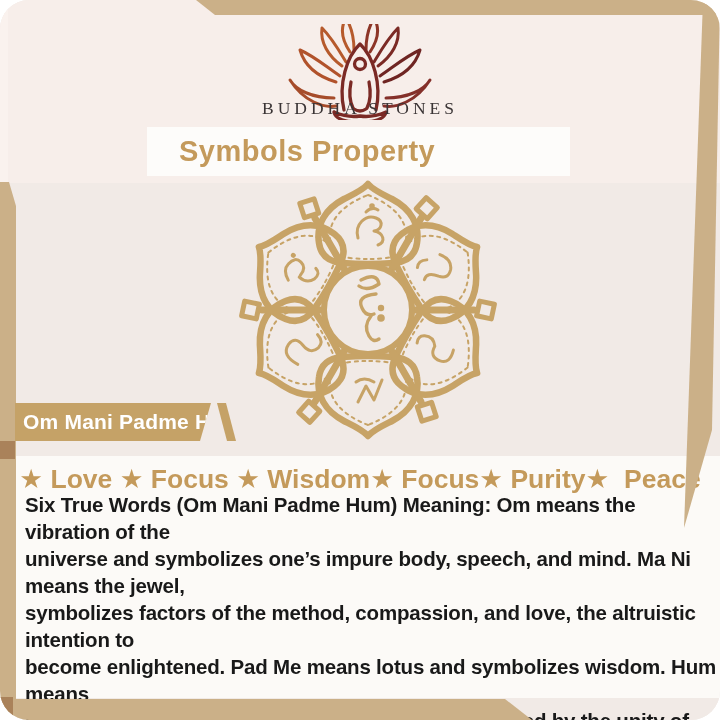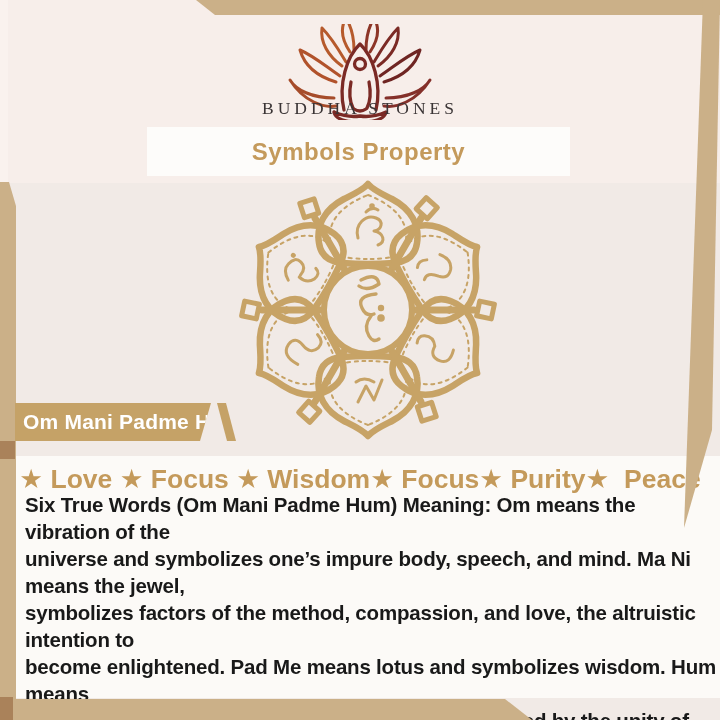--- a/index.html
+++ b/index.html
@@ -1,19 +1,20 @@
 <!DOCTYPE html>
 <html style="--c-gold: #c49a5b; --c-band-tan: #cbb088; --c-badge-tan: #c5a267; --c-dark-tan: #aa825a; --c-mandala-gold: #c7a366; --c-logo-orange: #b65a2c; --c-logo-maroon: #7b2a25; --c-text-dark: #191919; --c-bg-header: #f7eeea; --c-bg-section: #f1eae6; --c-bg-text: #fcfaf7; --c-band-white: #fdfcfa; --c-badge-text: #ffffff; --c-brand-text: #3a3435;"><head>
 <meta charset="utf-8">
 <style>
   html,body{margin:0;padding:0;}
   .canvas{
     position:relative;width:720px;height:720px;overflow:hidden;
     background:var(--c-bg-section,#f1eae6);
     font-family:"Liberation Sans","DejaVu Sans",sans-serif;
+    border-radius:29px;
   }
   .abs{position:absolute;}
 
   
   .sec-header{left:0;top:0;width:720px;height:183px;background:var(--c-bg-header);z-index:0;}
   .edge-light{left:0;top:0;width:8px;height:183px;background:#faf2ee;z-index:1;}
   .sec-mandala{left:0;top:183px;width:720px;height:273px;background:var(--c-bg-section);z-index:0;}
   .sec-text{left:0;top:456px;width:720px;height:242px;background:var(--c-bg-text);z-index:0;}
   .sec-bottom{left:0;top:698px;width:720px;height:22px;background:var(--c-bg-section);z-index:0;}
 
@@ -31,22 +32,22 @@
   .block-dark2{left:0;top:697px;width:13px;height:23px;background:var(--c-dark-tan);z-index:5;}
 
   
   .logo-wrap{left:285px;top:24px;width:150px;height:96px;z-index:2;}
   .brand-name{left:0;top:98px;width:720px;text-align:center;z-index:2;
     font-family:"Liberation Serif","DejaVu Serif",serif;
     font-size:17.5px;letter-spacing:4px;color:var(--c-brand-text);}
 
   
   .title-band{left:147px;top:127px;width:423px;height:49px;background:var(--c-band-white);z-index:2;}
-  .title-text{width:100%;text-align:center;line-height:49px;
-    font-size:24px;font-weight:bold;color:var(--c-gold);letter-spacing:0.5px;}
+  .title-text{width:100%;text-align:left;line-height:49px;
+    font-size:29px;font-weight:bold;color:var(--c-gold);letter-spacing:0.5px;padding-left:32px;}
 
   
   .mandala{left:228px;top:164px;z-index:1;}
   .mg{stroke:var(--c-mandala-gold);fill:none;stroke-linecap:round;stroke-linejoin:round;}
   .mg-fill{fill:var(--c-mandala-gold);stroke:none;}
 
   
   .badge{left:15px;top:403px;width:200px;height:38px;background:var(--c-badge-tan);z-index:6;
     clip-path:polygon(0 0,196px 0,185px 38px,0 38px);}
   .badge-label{display:block;padding-left:8px;line-height:37px;font-size:21px;font-weight:bold;

